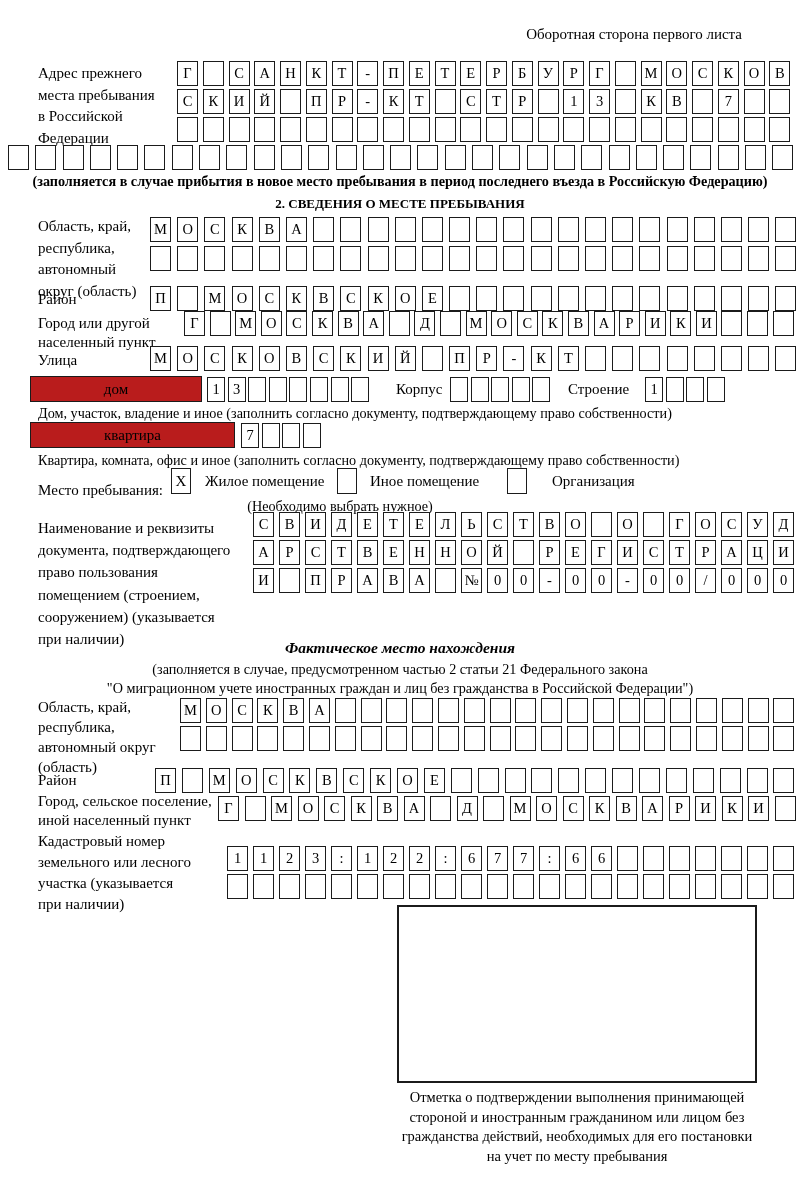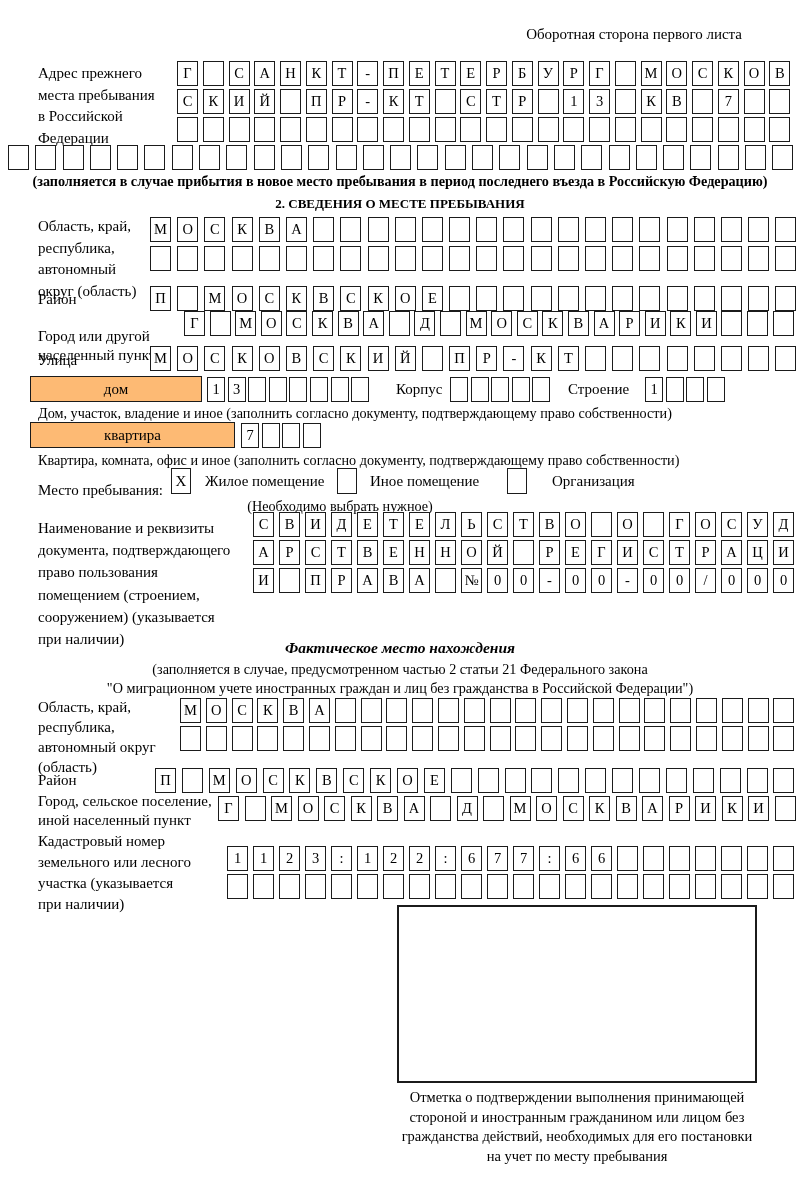--- a/index.html
+++ b/index.html
@@ -10,21 +10,21 @@
   .small{font-size:14.2px;line-height:18.5px;white-space:nowrap;}
   .bold{font-weight:bold;}
   .center{left:0;width:800px;text-align:center;}
   .lines div{white-space:nowrap;}
   .cellrow{position:absolute;display:flex;}
   .cell{flex:0 0 auto;width:var(--w,21px);height:25px;border:1.8px solid #1b1b1b;
         box-sizing:border-box;margin-right:var(--g,5px);
         display:flex;align-items:center;justify-content:center;
         font-size:14.5px;line-height:1;background:#fff;}
   .widebox{position:absolute;height:26px;border:1.8px solid #1b1b1b;box-sizing:border-box;
-        display:flex;align-items:center;justify-content:center;font-size:15px;background:#fdba74;}
+        display:flex;align-items:center;justify-content:center;font-size:15px;background:#b91c1c;}
   .checkbox{position:absolute;width:20px;height:26px;border:1.8px solid #1b1b1b;box-sizing:border-box;
         display:flex;align-items:center;justify-content:center;font-size:15px;background:#fff;}
   .stampbox{position:absolute;border:2px solid #1b1b1b;box-sizing:border-box;background:#fff;}
 </style>
 </head>
 <body>
 
 <div class="page">
 
   <div class="abs txt" style="top:24px;right:58px;">Оборотная сторона первого листа</div>
@@ -228,21 +228,21 @@
       <div class="cell"></div>
       <div class="cell"></div>
       <div class="cell"></div>
       <div class="cell"></div>
       <div class="cell"></div>
       <div class="cell"></div>
       <div class="cell"></div>
       <div class="cell"></div>
     </div>
 
-  <div class="abs txt lines" style="left:38px;top:314px;line-height:18.5px;margin-top:13px;">
+  <div class="abs txt lines" style="left:38px;top:314px;line-height:18.5px;">
       <div>Город или другой</div>
       <div>населенный пункт</div>
     </div>
   <div class="cellrow" style="left:184px;top:311px;--g:4.6px;">
       <div class="cell">Г</div>
       <div class="cell"></div>
       <div class="cell">М</div>
       <div class="cell">О</div>
       <div class="cell">С</div>
       <div class="cell">К</div>

